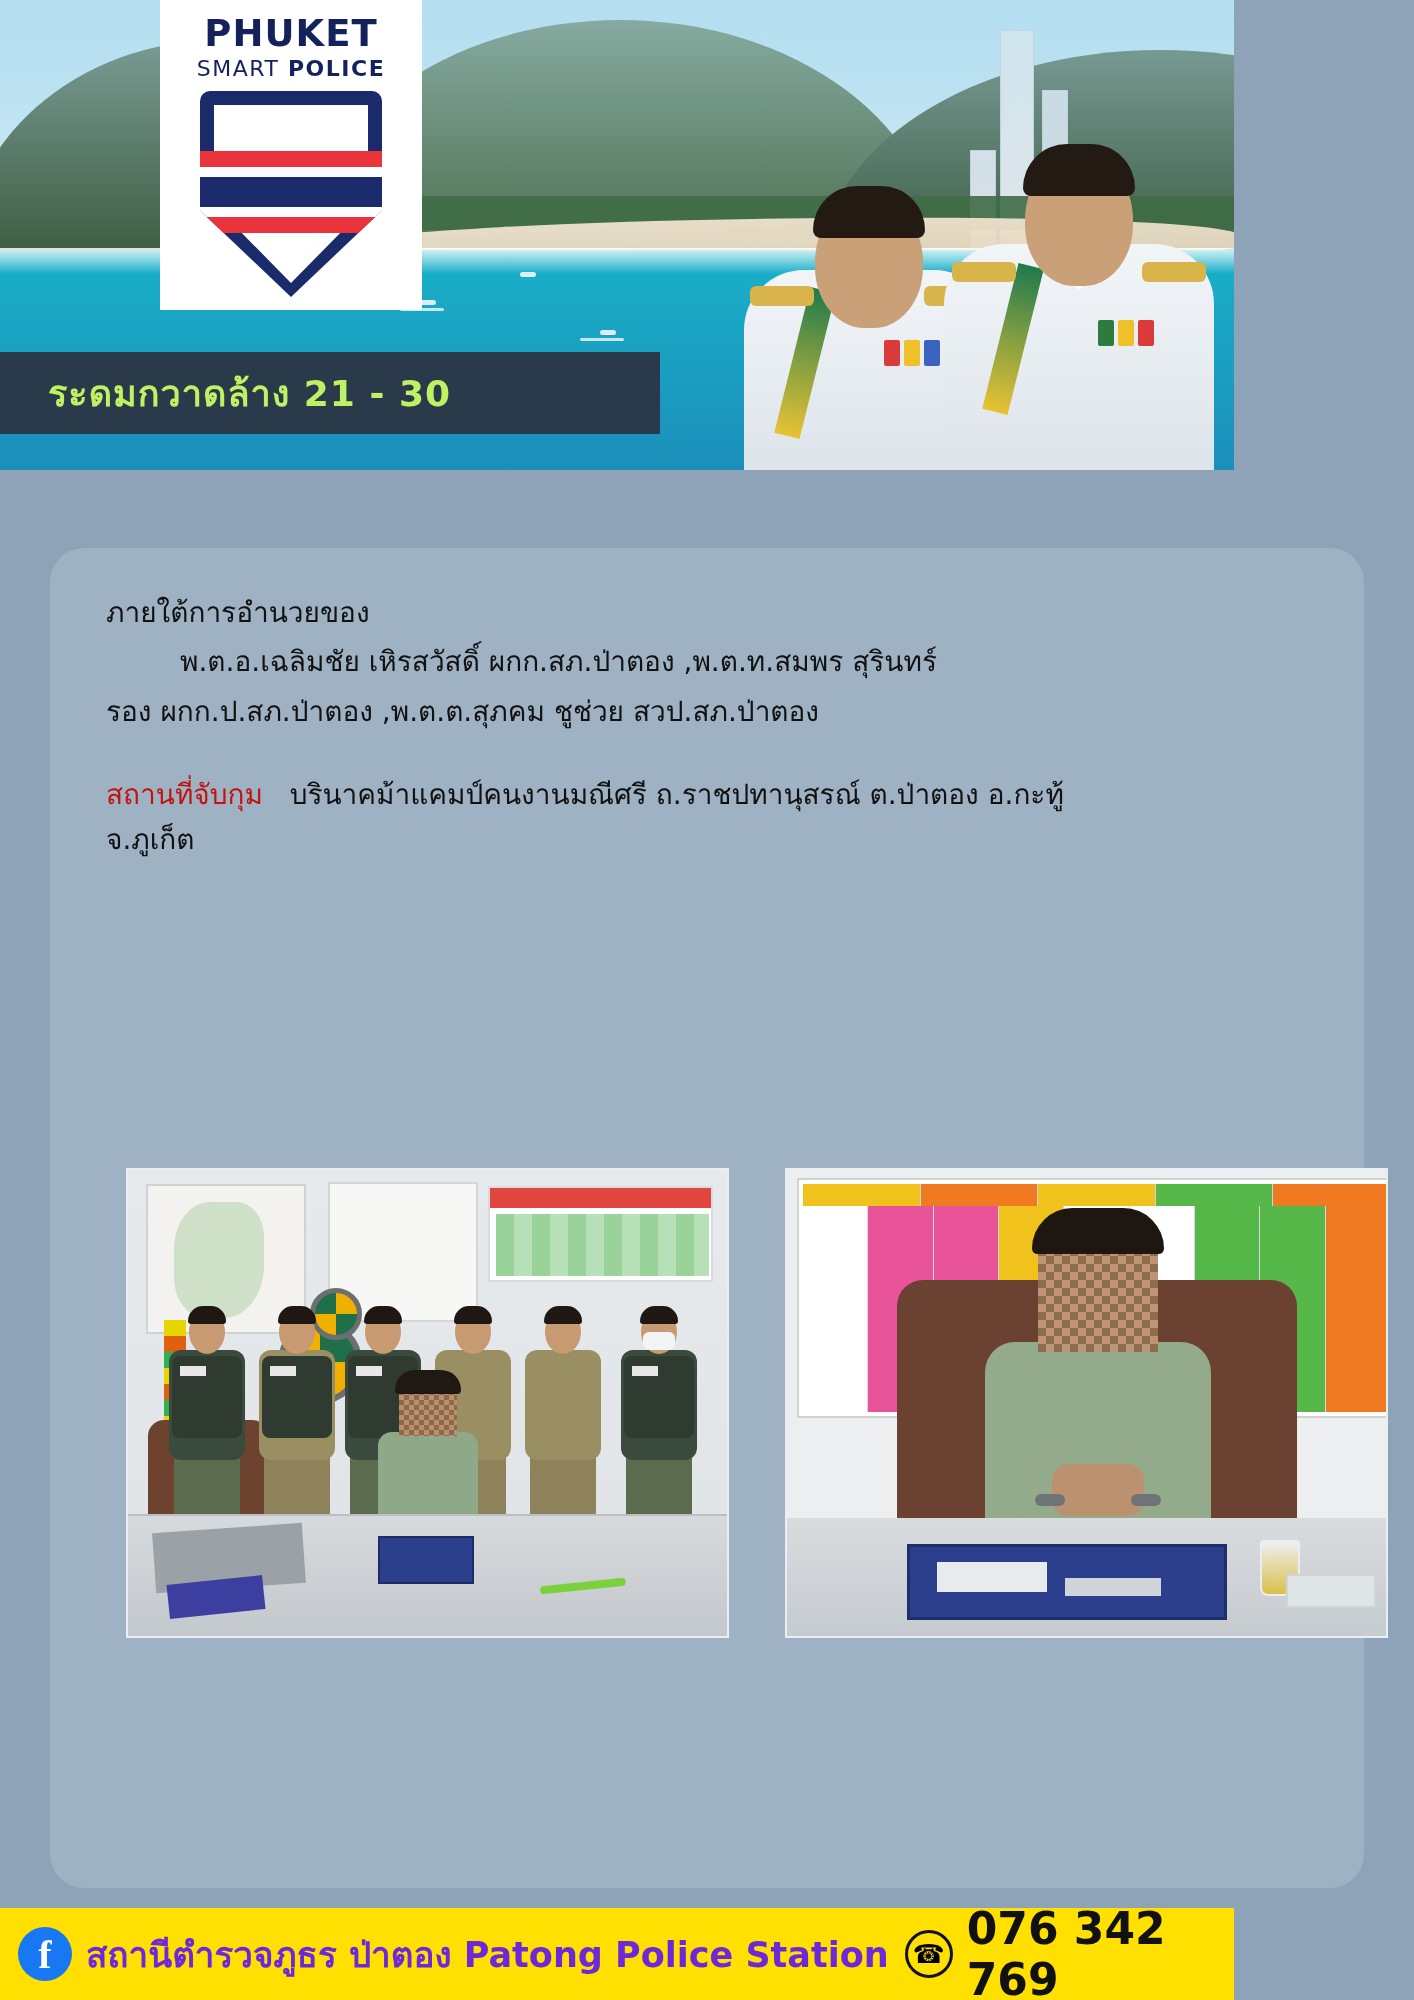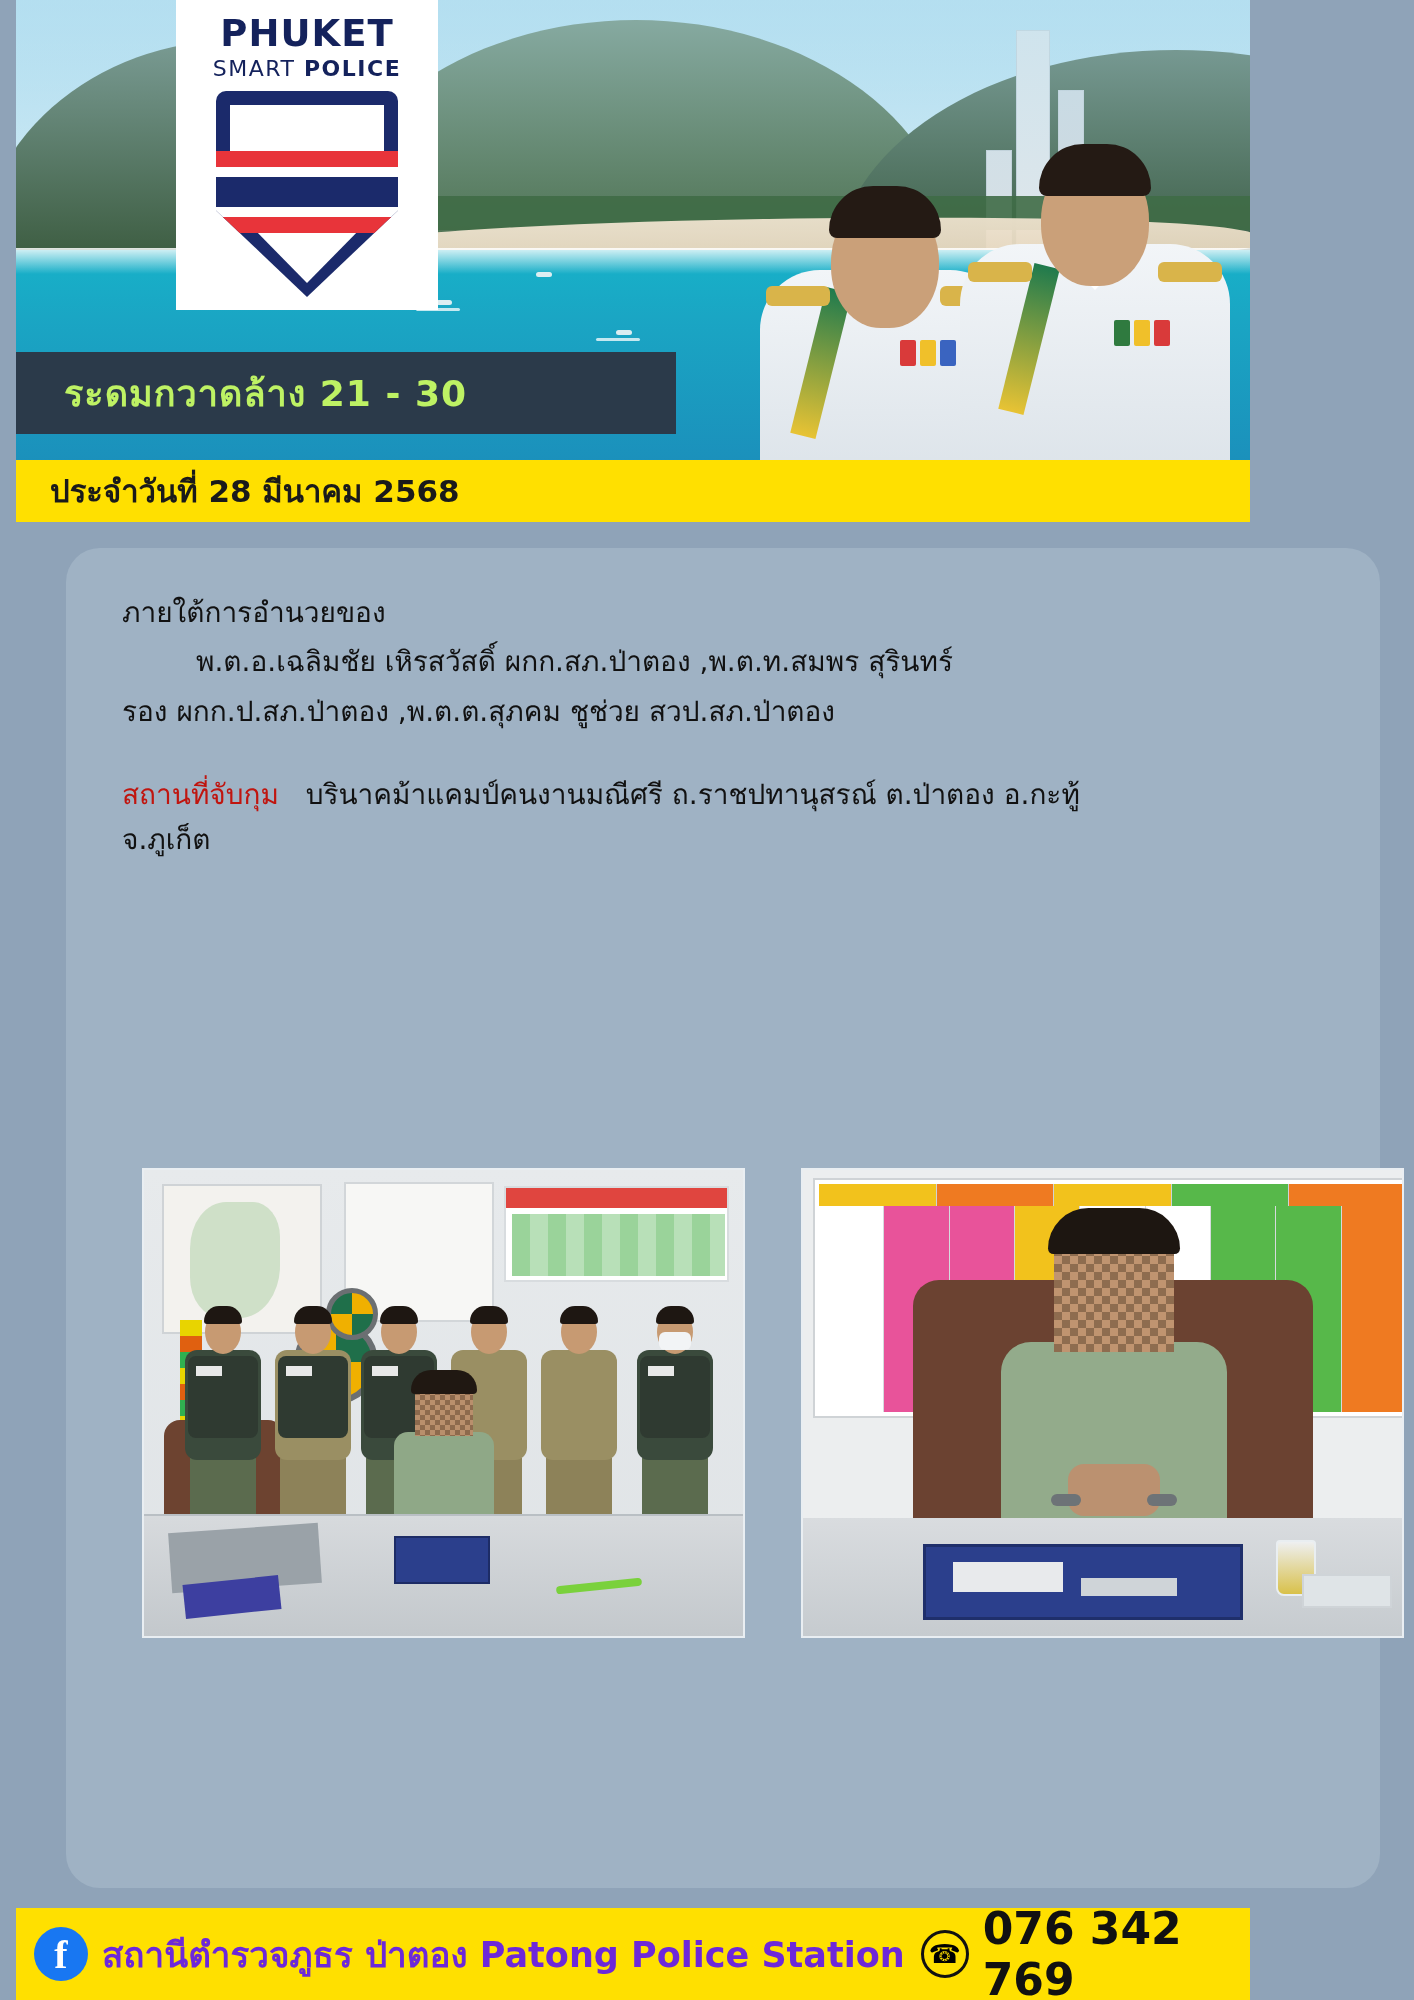--- a/index.html
+++ b/index.html
@@ -8,21 +8,20 @@
     height: 2000px;
     font-family: "DejaVu Sans", sans-serif;
     background: #8fa3b8;
     overflow: hidden;
   }
   .poster {
     position: relative;
     width: 1234px;
     height: 2000px;
     background: #8fa3b8;
-    margin-left: 16px;
   }
 
   
   .hero {
     position: relative;
     width: 100%;
     height: 470px;
     overflow: hidden;
     background: linear-gradient(#6fc7e8, #bfe6f2);
   }
@@ -356,23 +355,20 @@
         <div class="head" style="top:24px;"></div>
         <div class="hair" style="top:14px;"></div>
       </div>
     </div>
 
     <div class="title-bar">
       <span>ระดมกวาดล้าง 21 - 30</span>
     </div>
   </div>
 
-  <div class="date-bar">
-    <span>ประจำวันที่ 28 มีนาคม 2568</span>
-  </div>
 
   <div class="card">
     <div class="body-text">
       <div>ภายใต้การอำนวยของ</div>
       <div class="indent2 row">พ.ต.อ.เฉลิมชัย เหิรสวัสดิ์ ผกก.สภ.ป่าตอง ,พ.ต.ท.สมพร สุรินทร์</div>
       <div class="row">รอง ผกก.ป.สภ.ป่าตอง ,พ.ต.ต.สุภคม ชูช่วย สวป.สภ.ป่าตอง</div>
 
       <div class="gap"></div>
 
       <div class="row">

